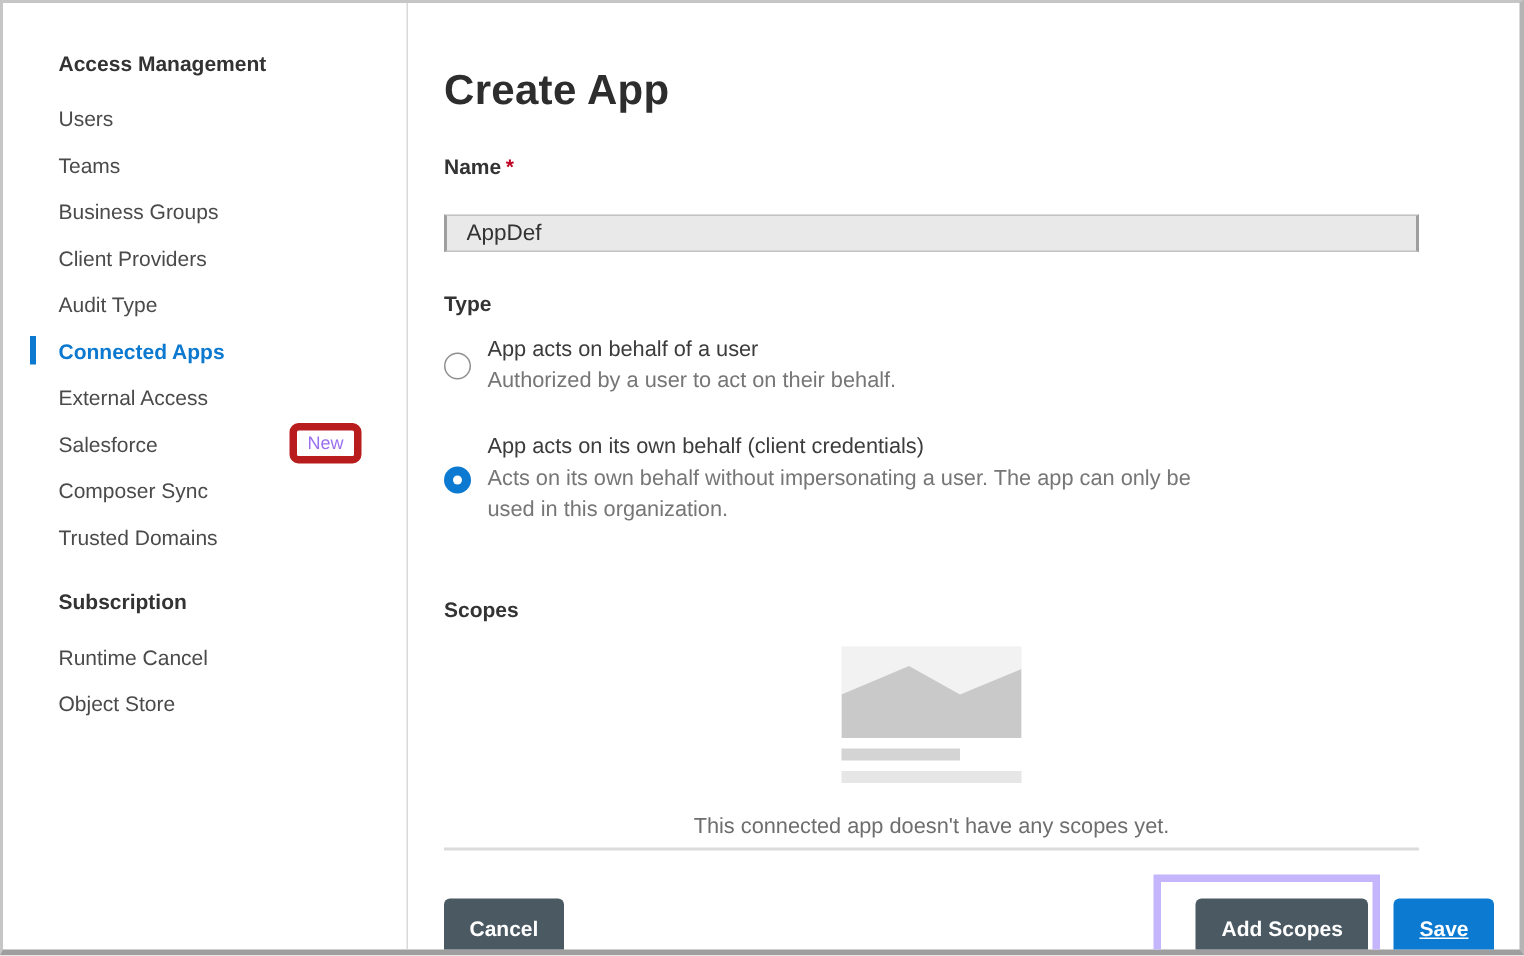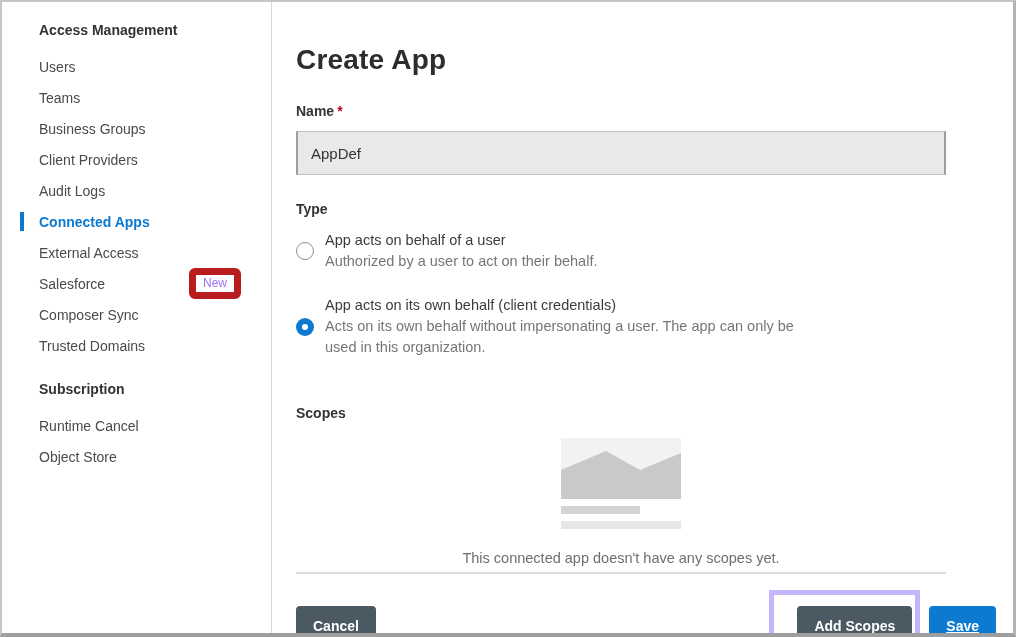--- a/index.html
+++ b/index.html
@@ -13,21 +13,21 @@
     border-bottom:4px solid #9e9e9e;
     display:flex;
     background:#fff;
     overflow:hidden;
   }
 
   
   .sidebar {
     width:270px; min-width:270px;
     border-right:1px solid #d9d9d9;
-    padding-top:20px;
+    padding-top:32px;
   }
   .side-section-title {
     padding-left:37px;
     font-size:14px; font-weight:bold; color:#333;
     margin-bottom:13px;
   }
   .side-item {
     position:relative;
     height:31px;
     display:flex; align-items:center;
@@ -36,21 +36,21 @@
     cursor:pointer;
   }
   .side-item.active { color:#0b79d0; font-weight:bold;align-items:center; }
   .side-item.active .active-bar {
     position:absolute; left:18px; top:6px;
     width:4px; height:19px; background:#0b79d0;
   }
   .side-item .badge {
     margin-left:auto;
     font-size:12px; color:#9b6ff0;
-    border:7px solid #b91c1c; border-radius:6px;
+    border:5px solid #b91c1c; border-radius:6px;
     padding:1px 7px 2px 7px;
     font-weight:normal;
   }
   .side-gap { height:20px; }
 
   
   .main {
     flex:1;
     padding:26px 0 0 24px;
   }
@@ -62,22 +62,22 @@
     margin-bottom:27px;
     margin-top:16px;
   }
   .field-label {
     font-size:14px; font-weight:bold; color:#333;
   }
   .req { color:#c00020; margin-left:3px; font-weight:bold; }
 
   .name-input {
     display:block;
-    width:650px; height:44px;
-    margin-top:12px;
+    width:650px; height:25px;
+    margin-top:24px;
     background:#e9e9e9;
     border:1px solid #c2c2c2;
     border-left:2px solid #9e9e9e;
     border-right:2px solid #9e9e9e;
     padding:0 13px;
     font-family:"Liberation Sans", sans-serif;
     font-size:15px; color:#333;
   }
 
   .type-label { margin-top:26px; }
@@ -167,21 +167,21 @@
     <div class="side-item">
       <span>Teams</span>
     </div>
     <div class="side-item">
       <span>Business Groups</span>
     </div>
     <div class="side-item">
       <span>Client Providers</span>
     </div>
     <div class="side-item">
-      <span>Audit Logs</span>
+      <span>Audit Type</span>
     </div>
     <div class="side-item active">
       <span class="active-bar"></span>
       <span>Connected Apps</span>
     </div>
     <div class="side-item">
       <span>External Access</span>
     </div>
     <div class="side-item">
       <span>Salesforce</span>

